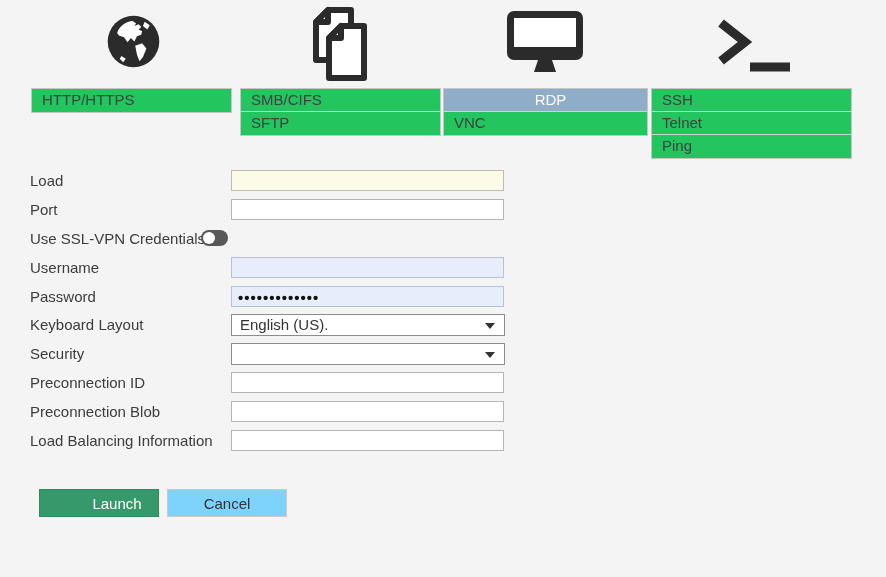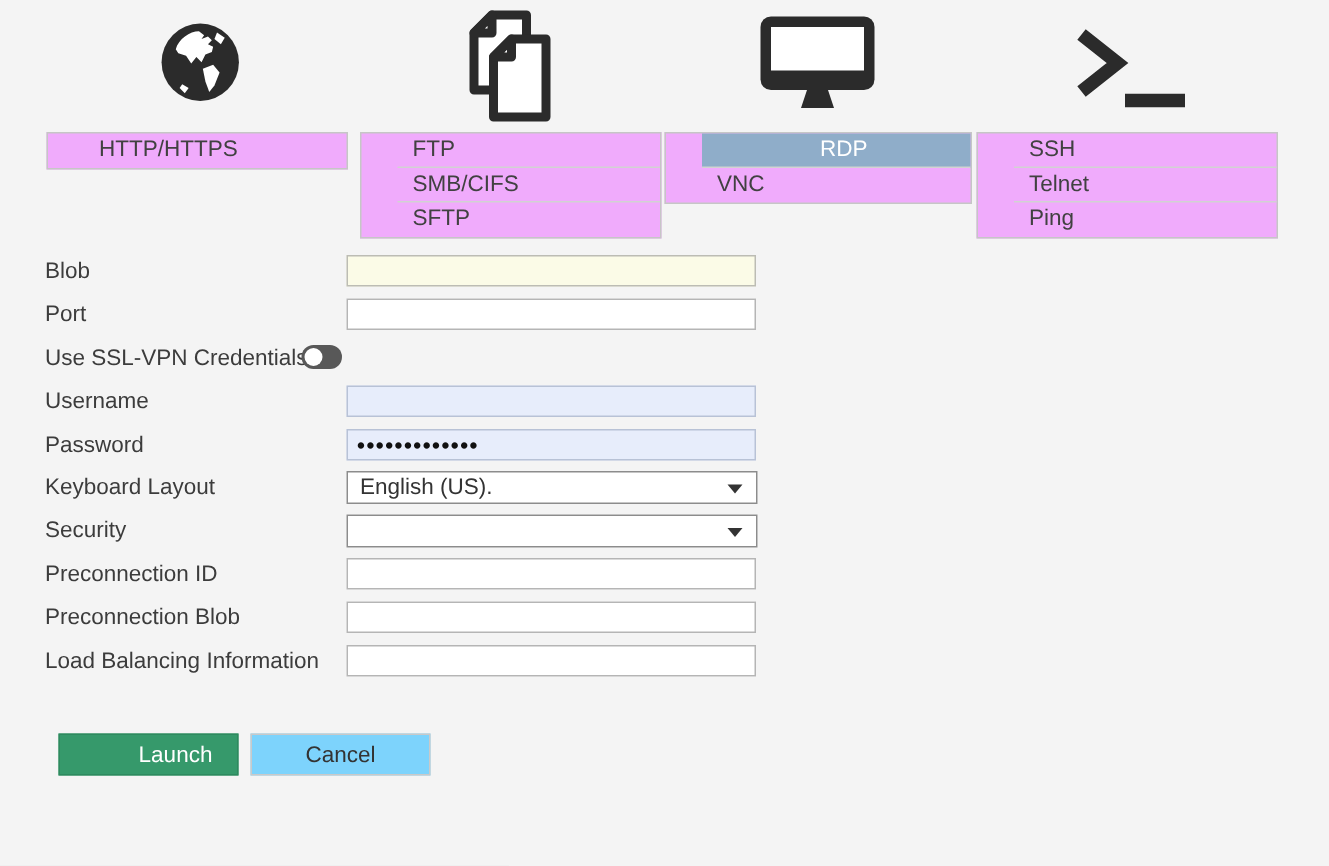--- a/index.html
+++ b/index.html
@@ -18,24 +18,23 @@
   .proto-icon{position:absolute;}
   #icon-globe{left:106px;top:14px;}
   #icon-files{left:303px;top:5px;}
   #icon-monitor{left:505px;top:9px;}
   #icon-terminal{left:712px;top:17px;}
 
   
   .plist{
     position:absolute;top:88px;
     width:201px;
-    background:#f0abfc;
+    background:#22c55e;
     border:1px solid #c6c6c6;
     box-sizing:border-box;
-    padding-left:24px;
   }
   #plist-web{left:31px;}
   #plist-file{left:240px;}
   #plist-rdp{left:443px;width:205px;}
   #plist-term{left:651px;}
   .plist-item{
     height:23px;line-height:22px;
     padding-left:10px;
     font-size:15px;color:#414141;
     border-bottom:1px solid #d2d2d2;
@@ -180,38 +179,37 @@
         <path d="M38,50 H78"></path>
       </g>
     </svg>
   </div>
 
   <div class="plist" id="plist-web">
     <div class="plist-item">HTTP/HTTPS</div>
   </div>
 
   <div class="plist" id="plist-file">
-    <div class="plist-item">FTP</div>
     <div class="plist-item">SMB/CIFS</div>
     <div class="plist-item">SFTP</div>
   </div>
 
   <div class="plist" id="plist-rdp">
     <div class="plist-item selected">RDP</div>
     <div class="plist-item">VNC</div>
   </div>
 
   <div class="plist" id="plist-term">
     <div class="plist-item">SSH</div>
     <div class="plist-item">Telnet</div>
     <div class="plist-item">Ping</div>
   </div>
 
   <div class="frow r-host">
-    <label>Blob</label>
+    <label>Load</label>
     <input class="txt host-bg" value="" style="">
   </div>
 
   <div class="frow r-port">
     <label>Port</label>
     <input class="txt" value="" style="">
   </div>
 
   <div class="frow r-ssl">
     <label>Use SSL-VPN Credentials</label>

